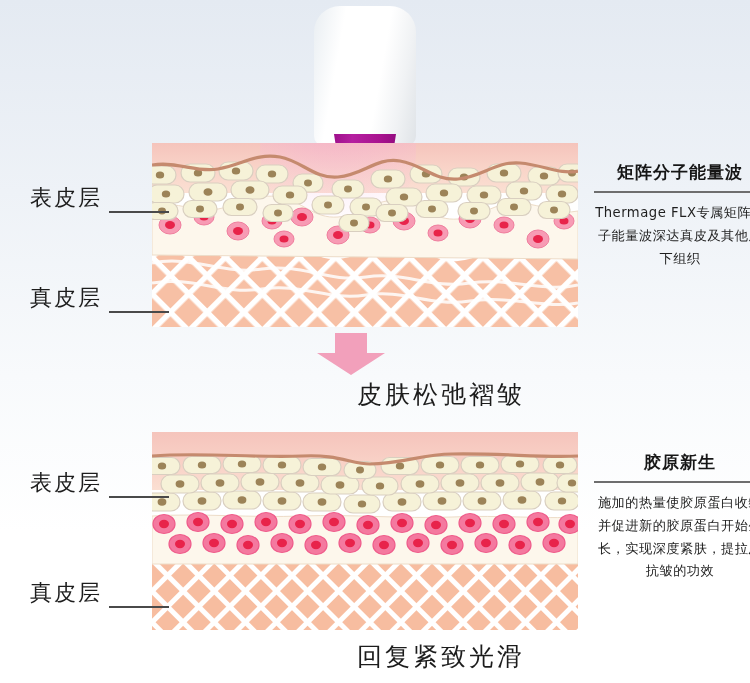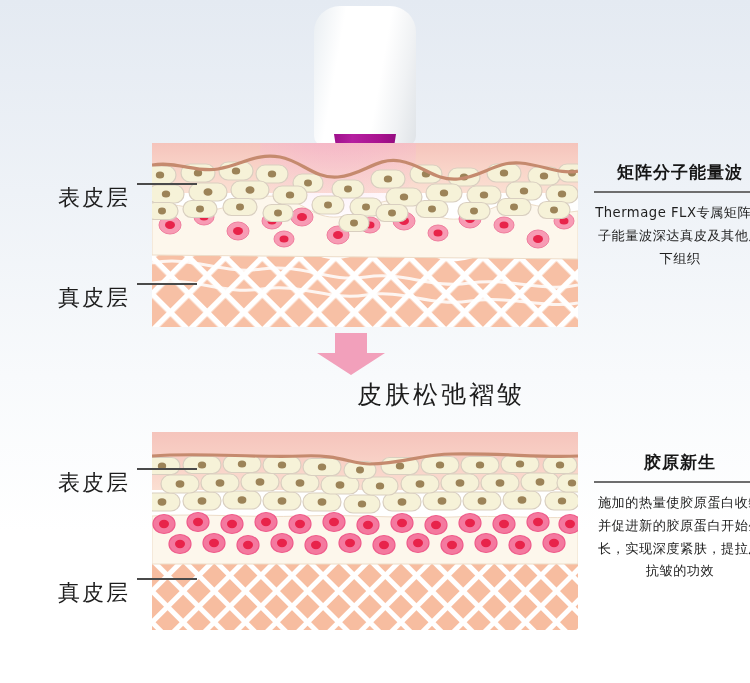--- a/index.html
+++ b/index.html
@@ -10,23 +10,22 @@
   }
   #stage {
     position: relative;
     width: 750px; height: 683px;
     background: linear-gradient(180deg,#e4eaf2 0%, #eef2f7 28%, #f8fafc 55%, #ffffff 78%, #ffffff 100%);
   }
 
   
   .layer-label {
     position: absolute;
-    display: flex; align-items: flex-start;
+    display: flex; align-items: flex-end;
     white-space: nowrap;
-    margin-left: 28px;
   }
   .layer-label .txt {
     font-size: 22px; color: #1d1d1d; letter-spacing: 2px;
     font-family: "DejaVu Sans", "Liberation Sans", sans-serif;
   }
   .layer-label .leader {
     height: 2px; background: #4a4a4a; margin-left: 7px;
   }
 
   
@@ -647,14 +646,15 @@
     <span class="txt">真皮层</span>
     <span class="leader" style="width:60px;"></span>
   </div>
 
   <div class="info" style="left:594px; top:452px;">
     <div class="head">胶原新生</div>
     <div class="rule"></div>
     <div class="body">施加的热量使胶原蛋白收缩并促进新的胶原蛋白开始生长，实现深度紧肤，提拉及抗皱的功效</div>
   </div>
 
+  <div class="caption" style="left:225px; top:640px; width:300px;">回复紧致光滑</div>
 
 </div>
 
 </body></html>

